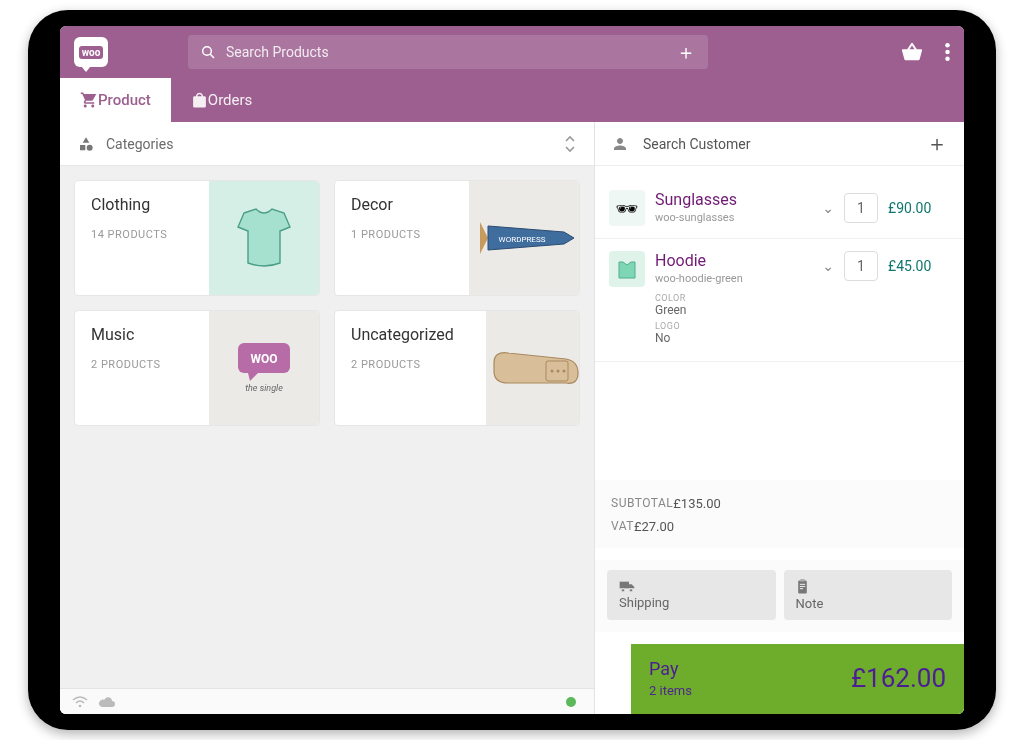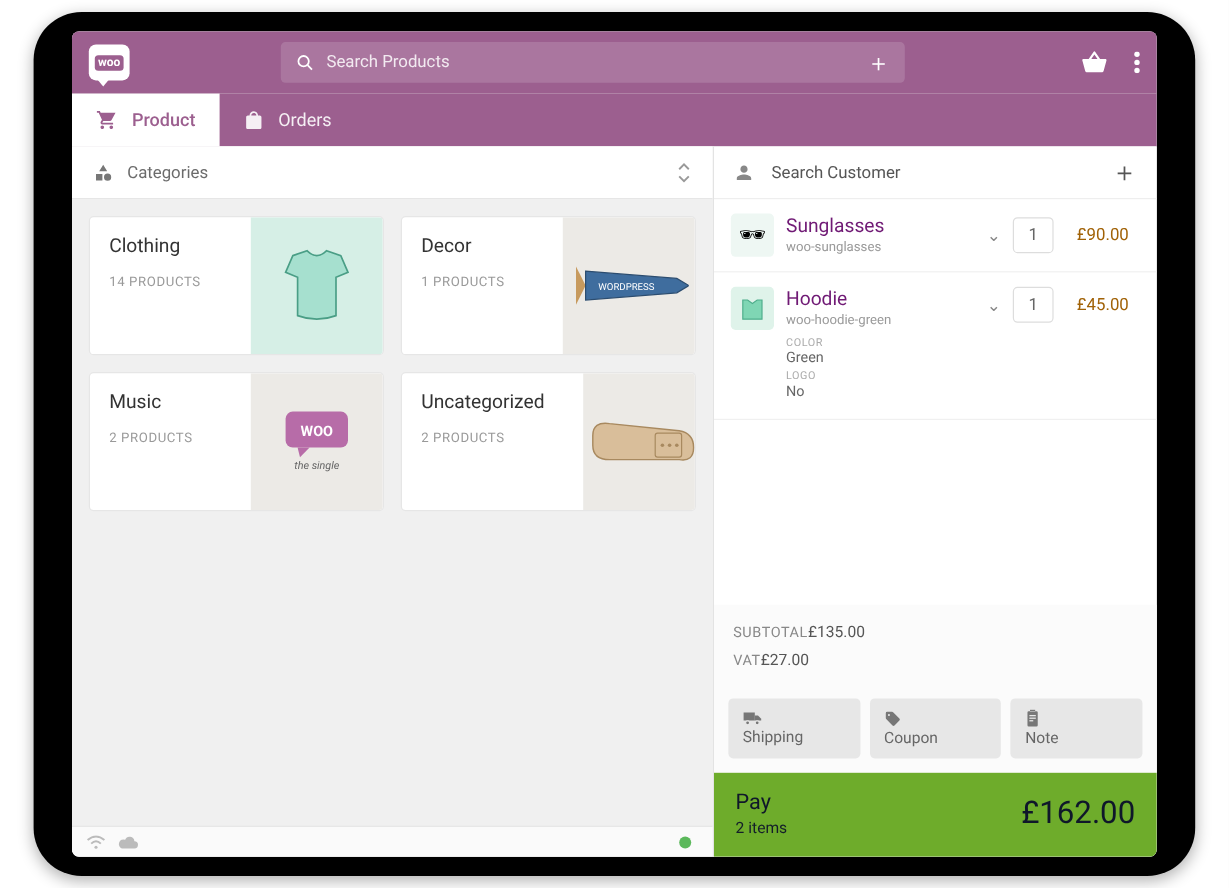--- a/index.html
+++ b/index.html
@@ -15,33 +15,33 @@
   
   .topbar {
     background:#9c5f8f; height:52px; display:flex; align-items:center; padding:0 14px; gap:14px;
   }
   .logo {
     width:34px; height:30px; background:#fff; border-radius:6px; display:flex; align-items:center; justify-content:center; position:relative;
   }
   .logo::after{ content:""; position:absolute; bottom:-5px; left:7px; width:0;height:0;border-left:5px solid transparent;border-right:5px solid transparent;border-top:6px solid #fff;}
   .logo-txt{ background:#9c5f8f;color:#fff;font-size:10px;font-weight:700;padding:1px 3px;border-radius:3px;}
   .search-wrap{
-    flex:1; max-width:520px; margin-left:112px; background:rgba(255,255,255,.15); height:34px; border-radius:4px;
+    flex:1; max-width:520px; margin-left:66px; background:rgba(255,255,255,.15); height:34px; border-radius:4px;
     display:flex; align-items:center; padding:0 12px; gap:10px;
   }
   .search-wrap input{ flex:1; background:transparent; border:none; outline:none; color:#fff; font-size:14px;}
   .search-wrap input::placeholder{ color:rgba(255,255,255,.85);}
   .icon{ display:inline-flex; align-items:center; justify-content:center; }
   .topbar .right{ margin-left:auto; display:flex; align-items:center; gap:22px; color:#fff;}
   
   .tabrow{
     background:#9c5f8f; height:44px; display:flex;
   }
   .tab{
-    display:flex; align-items:center; gap:12px; padding:0 20px; color:rgba(255,255,255,.9); font-size:15px; cursor:pointer;
+    display:flex; align-items:center; gap:0; padding:0 20px; color:rgba(255,255,255,.9); font-size:15px; cursor:pointer;
   }
   .tab.active{ background:#fff; color:#9c5f8f; font-weight:500;}
   .main{ flex:1; display:flex; min-height:0;border-radius:13px;}
   .left{ flex:1; display:flex; flex-direction:column; background:#f0f0f0;}
   .cat-header{
     background:#fff; height:44px; display:flex; align-items:center; padding:0 18px; gap:12px;
     border-bottom:1px solid #e6e6e6; color:#6b6b6b; font-size:14px;
   }
   .cat-header .sort{ margin-left:auto; color:#999;}
   .grid{
@@ -54,47 +54,47 @@
   .card .name{ font-size:16px; color:#333; margin-bottom:14px;}
   .card .count{ font-size:11px; letter-spacing:.5px; color:#999;}
   .card .thumb{ width:110px; background:#d6efe6; display:flex;align-items:center;justify-content:center;}
   .card .thumb.grey{ background:#eceae6;}
   .statusbar{
     height:26px; border-top:1px solid #e3e3e3; background:#fafafa; display:flex; align-items:center; padding:0 12px; gap:10px;
   }
   .statusbar .dot{ width:10px;height:10px;border-radius:50%; background:#5bb85b; margin-left:auto; margin-right:6px;}
   
   .cart{
-    width:370px; background:#fff; border-left:1px solid #e3e3e3; display:flex; flex-direction:column;
+    width:370px; background:#fff; border-left:1px solid #e3e3e3; display:flex; flex-direction:column;gap:12px;
   }
   .cust{
     height:44px; display:flex; align-items:center; padding:0 16px; gap:14px; border-bottom:1px solid #eee; color:#555; font-size:14px;
   }
   .cust .add{ margin-left:auto; font-size:22px; color:#555;}
   .lines{ flex:0 0 auto;}
   .line{ display:flex; padding:12px 14px; gap:10px; border-bottom:1px solid #f0f0f0; align-items:flex-start;}
   .line .th{ width:36px;height:36px;background:#eef7f3;border-radius:4px;display:flex;align-items:center;justify-content:center;font-size:18px;}
   .line .info{ flex:1; font-size:12px;}
   .line .pname{ color:#701a75; font-size:16px; margin-bottom:2px;}
   .line .sku{ color:#999; font-size:11px;}
   .line .attrs{ margin-top:8px;}
   .line .alabel{ color:#aaa; font-size:9px; letter-spacing:.5px;}
   .line .aval{ color:#666; font-size:12px; margin-bottom:4px;}
   .line .rcol{ display:flex; align-items:center; gap:10px;}
   .chev{ color:#888; font-size:14px;}
   .qty{ width:34px; height:30px; border:1px solid #ddd; border-radius:4px; text-align:center; font-size:14px; color:#666;}
-  .price{ width:62px; text-align:center; color:#a16207; font-size:14px;}
+  .price{ width:62px; text-align:left; color:#0f766e; font-size:14px;}
   .spacer{ flex:1;}
   .totals{ padding:12px 16px 10px; background:#fbfbfb;}
   .trow{ display:flex; justify-content:flex-start; font-size:12px; color:#888; padding:4px 0; letter-spacing:.5px;}
   .trow .val{ color:#555; font-size:13px; letter-spacing:0;}
   .actions{ display:flex; gap:8px; padding:10px 12px 12px; background:#fbfbfb;}
   .abtn{ flex:1; background:#e7e7e7; border-radius:4px; height:50px; display:flex; flex-direction:column; justify-content:center; padding:0 12px; gap:2px; color:#666; font-size:13px;}
   .abtn .ic{ font-size:14px; color:#777;}
-  .paybar{ background:#6eac2b; color:#0f172a; padding:14px 18px 16px; display:flex; align-items:center;}
+  .paybar{ background:#6eac2b; color:#4c1d95; padding:14px 18px 16px; display:flex; align-items:center;margin-left:36px;}
   .paybar .pcol{ display:flex; flex-direction:column; gap:4px;}
   .paybar .pay{ font-size:18px;}
   .paybar .items{ font-size:13px; opacity:.95;}
   .paybar .total{ margin-left:auto; font-size:26px; font-weight:400;}
   svg{display:block}
 </style>
 </head>
 <body>
 
 <div class="tablet">
@@ -314,28 +314,20 @@
                   <path d="M1 1h14v10H1z"></path>
                   <path d="M15 5h4l4 4v2h-8z"></path>
                   <circle cx="6" cy="14" r="2.5" fill="#777" stroke="#e7e7e7" stroke-width="1.5"></circle>
                   <circle cx="18" cy="14" r="2.5" fill="#777" stroke="#e7e7e7" stroke-width="1.5"></circle>
                 </svg>
             </span>
             <span>Shipping</span>
           </div>
           <div class="abtn">
             <span class="ic">
-              <svg width="14" height="14" viewBox="0 0 24 24" fill="#777">
-                  <path d="M21.41 11.58l-9-9A2 2 0 0 0 11 2H4a2 2 0 0 0-2 2v7a2 2 0 0 0 .59 1.42l9 9a2 2 0 0 0 2.83 0l7-7a2 2 0 0 0-.01-2.84zM6.5 8A1.5 1.5 0 1 1 8 6.5 1.5 1.5 0 0 1 6.5 8z"></path>
-                </svg>
-            </span>
-            <span>Coupon</span>
-          </div>
-          <div class="abtn">
-            <span class="ic">
               <svg width="13" height="15" viewBox="0 0 24 28" fill="#777">
                   <path d="M18 3H6a2 2 0 0 0-2 2v20a2 2 0 0 0 2 2h12a2 2 0 0 0 2-2V5a2 2 0 0 0-2-2zM8 1h8v3H8z"></path>
                   <rect x="7" y="9" width="10" height="2" fill="#e7e7e7"></rect>
                   <rect x="7" y="13" width="10" height="2" fill="#e7e7e7"></rect>
                   <rect x="7" y="17" width="6" height="2" fill="#e7e7e7"></rect>
                 </svg>
             </span>
             <span>Note</span>
           </div>
         </div>

